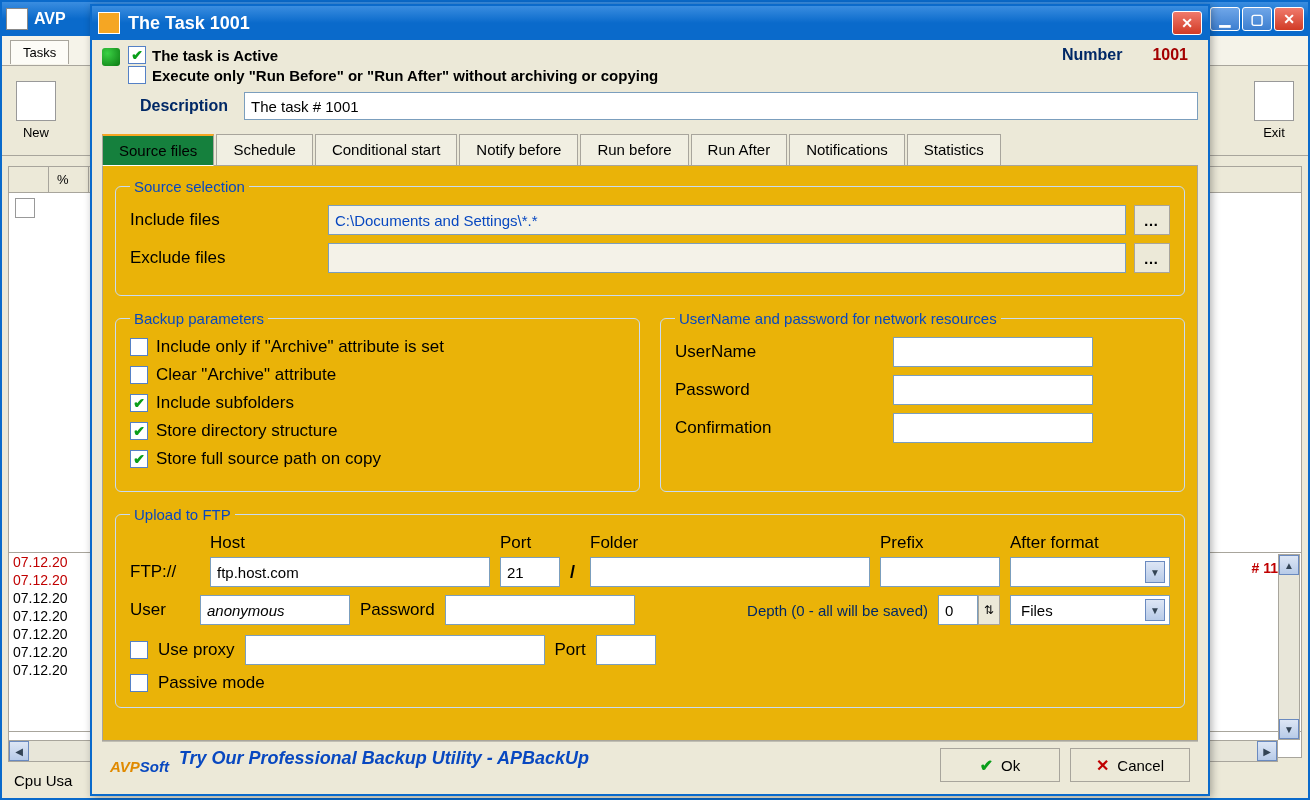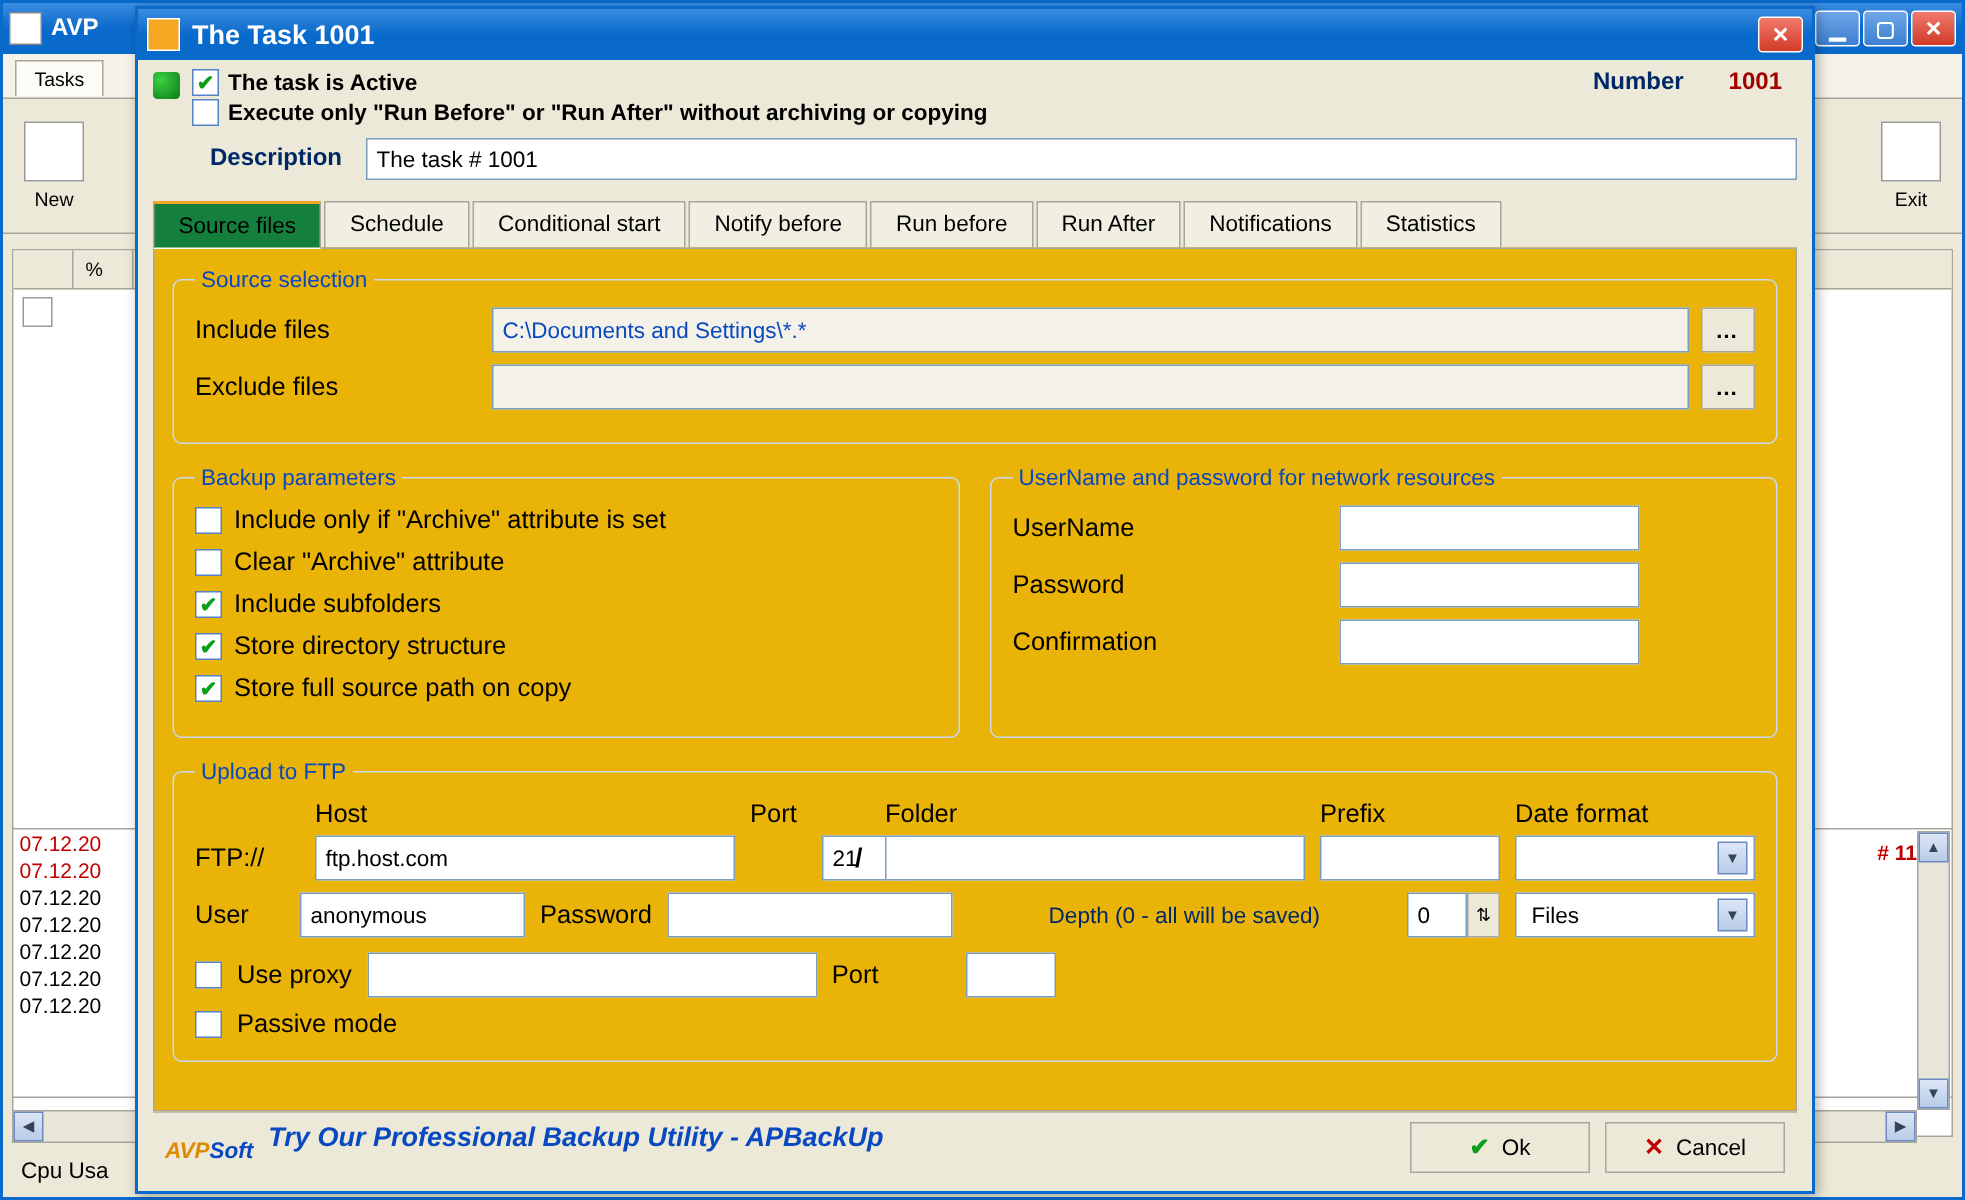--- a/index.html
+++ b/index.html
@@ -57,21 +57,21 @@
 .tab { padding: 6px 16px; border: 1px solid #a8a59c; background: #f1efe2; font-size: 15px; cursor: pointer; margin-right: 2px; white-space: nowrap; }
 .tab.active { background: #15803d; border-bottom: 1px solid #fdfcf7; border-top: 2px solid #f5a623; position: relative; z-index: 2; }
 .tabpanel { border: 1px solid #a8a59c; background: #eab308; padding: 12px; margin-top: -1px; flex: 1; overflow: auto; }
 legend { color: #0848c0; font-size: 15px; padding: 0 4px; }
 
 .row { display: flex; align-items: center; gap: 8px; margin-bottom: 8px; }
 .lbl { font-size: 17px; }
 .txt { height: 30px; border: 1px solid #7b9ebd; background: #f4f2e8; padding: 2px 6px; font-size: 15px; color: #0848c0; flex: 1; }
 .txt.white { background: #fff; color: #000; }
 .txt.ro { background: #f4f2e8; }
-.txt.small { width: 60px; flex: none; margin-left: 48px; }
+.txt.small { width: 60px; flex: none; }
 .browse-btn { width: 36px; height: 30px; border: 1px solid #a8a59c; background: #ece9d8; cursor: pointer; display: flex; align-items: center; justify-content: center; font-weight: bold; letter-spacing: 2px; }
 
 .chk { width: 18px; height: 18px; border: 1px solid #5581c6; background: #fff; display: inline-flex; align-items: center; justify-content: center; font-size: 14px; color: #0a9e1a; cursor: pointer; }
 .chk.checked::after { content: "✔"; font-weight: bold; }
 
 .two-col { display: flex; gap: 20px; }
 .two-col > * { flex: 1; }
 
 .ftp-grid { display: grid; grid-template-columns: 70px 1fr 60px 10px 1fr 120px 160px; gap: 6px 10px; align-items: center; }
 .ftp-hdrs { display: grid; grid-template-columns: 70px 1fr 60px 10px 1fr 120px 160px; gap: 6px 10px; }
@@ -257,37 +257,37 @@
 
       <fieldset>
         <legend>Upload to FTP</legend>
         <div class="ftp-hdrs">
           <span></span>
           <span class="lbl">Host</span>
           <span class="lbl">Port</span>
           <span></span>
           <span class="lbl">Folder</span>
           <span class="lbl">Prefix</span>
-          <span class="lbl">Date format</span>
+          <span class="lbl">After format</span>
         </div>
         <div class="ftp-grid" style="margin-top:4px">
           <span class="lbl">FTP://</span>
           <input type="text" class="txt white" value="ftp.host.com" style="">
           <input type="text" class="txt white small" value="21" style="">
           <span class="slash">/</span>
           <input type="text" class="txt white" value="" style="">
           <input type="text" class="txt white" value="" style="">
           <div class="combo">
               <span></span>
               <span class="combo-arrow">▼</span>
             </div>
         </div>
         <div style="display:flex;gap:10px;align-items:center;margin-top:8px">
           <span class="lbl" style="width:60px">User</span>
-          <input type="text" class="txt white" style="width: 150px; flex: 0 0 auto;" value="anonymous">
+          <input type="text" class="txt white" style="width: 150px; flex: 0 0 auto; font-style: italic;" value="anonymous">
           <span class="lbl">Password</span>
           <input type="text" class="txt white" style="width: 190px; flex: 0 0 auto;" value="">
           <div style="flex:1"></div>
           <span class="depth-label">Depth (0 - all will be saved)</span>
           <div class="spin">
             <input type="text" class="txt white small" style="width: 40px;" value="0">
             <div class="spin-btn">⇅</div>
           </div>
           <div class="combo" style="width:160px">
               <span style="flex:1;padding-left:6px">Files</span>

